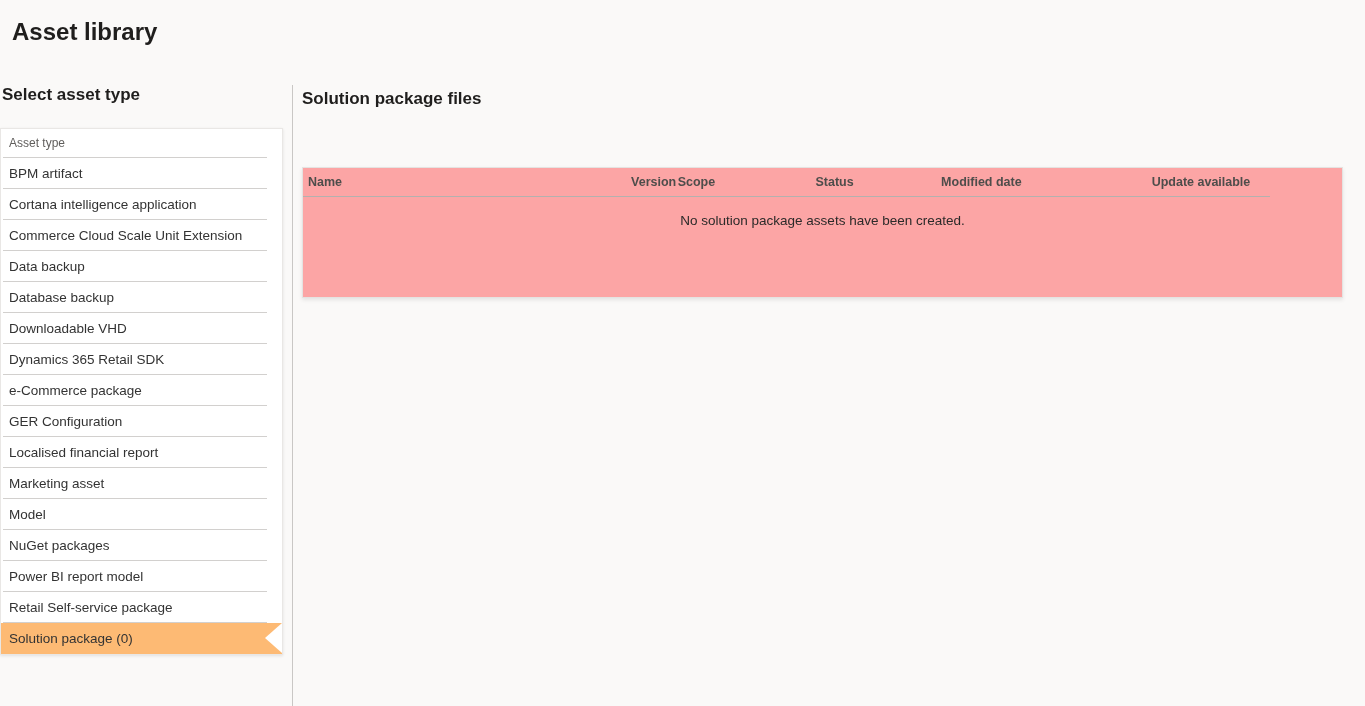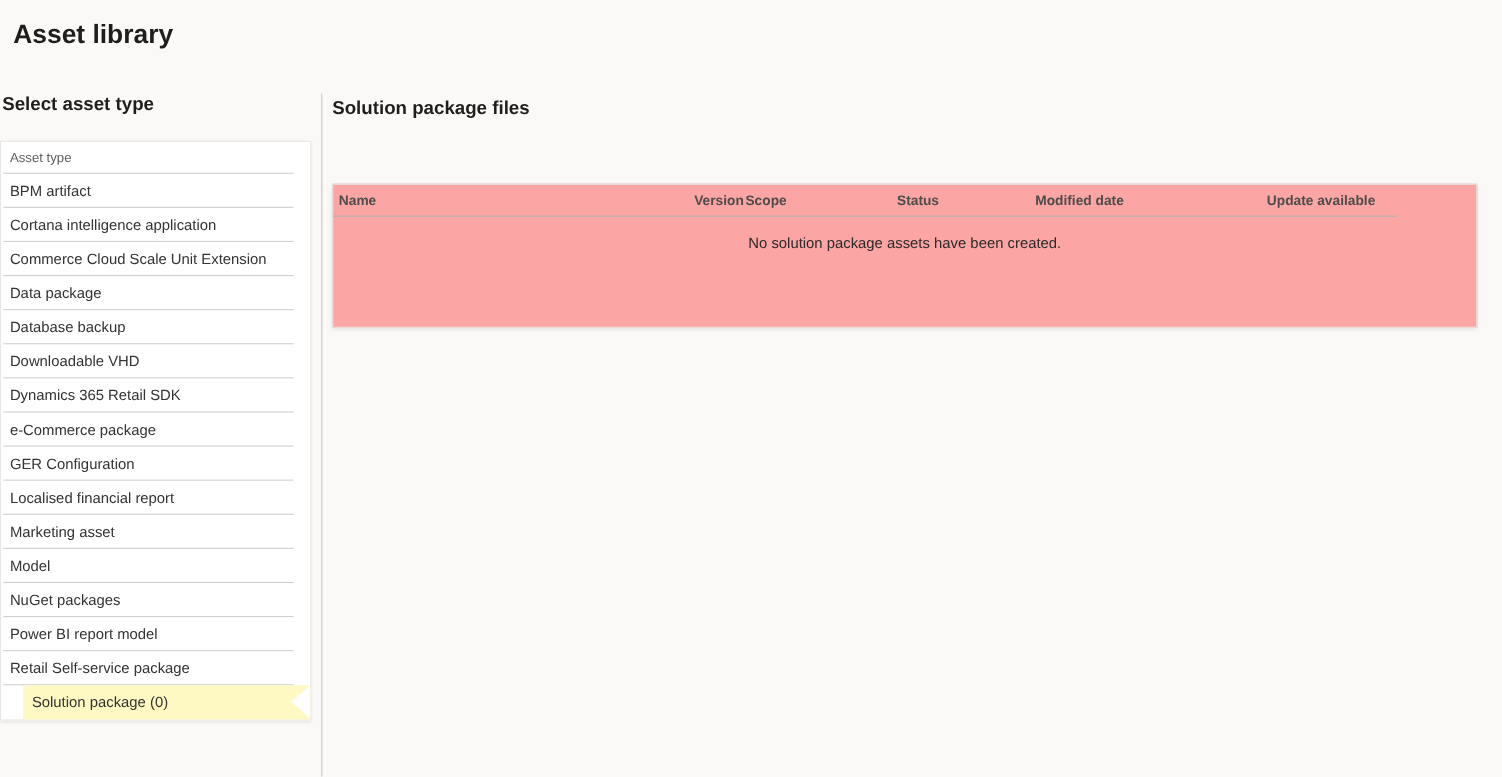--- a/index.html
+++ b/index.html
@@ -64,22 +64,21 @@
   }
   .asset-list-header::after,
   .asset-row::after {
     content: "";
     position: absolute;
     left: 2px; right: 15px; bottom: 0;
     height: 1px;
     background: #d2d0ce;
   }
   .asset-row.selected {
-    background: #fef9c3;
-    margin-left: 20px;
+    background: #fdba74;
   }
   .asset-row.selected::after { background: transparent; }
   .asset-row.selected::before {
     content: "";
     position: absolute;
     right: 0; top: 0;
     width: 0; height: 0;
     border-top: 15.5px solid transparent;
     border-bottom: 15.5px solid transparent;
     border-right: 17px solid #ffffff;
@@ -163,21 +162,21 @@
 <h1 class="page-title">Asset library</h1>
 
 <div class="sidebar">
   <h2 class="sidebar-title">Select asset type</h2>
   <div class="asset-list-card">
     <div class="asset-list-header">Asset type</div>
     <ul class="asset-list">
       <li class="asset-row">BPM artifact</li>
       <li class="asset-row">Cortana intelligence application</li>
       <li class="asset-row">Commerce Cloud Scale Unit Extension</li>
-      <li class="asset-row">Data package</li>
+      <li class="asset-row">Data backup</li>
       <li class="asset-row">Database backup</li>
       <li class="asset-row">Downloadable VHD</li>
       <li class="asset-row">Dynamics 365 Retail SDK</li>
       <li class="asset-row">e-Commerce package</li>
       <li class="asset-row">GER Configuration</li>
       <li class="asset-row">Localised financial report</li>
       <li class="asset-row">Marketing asset</li>
       <li class="asset-row">Model</li>
       <li class="asset-row">NuGet packages</li>
       <li class="asset-row">Power BI report model</li>

